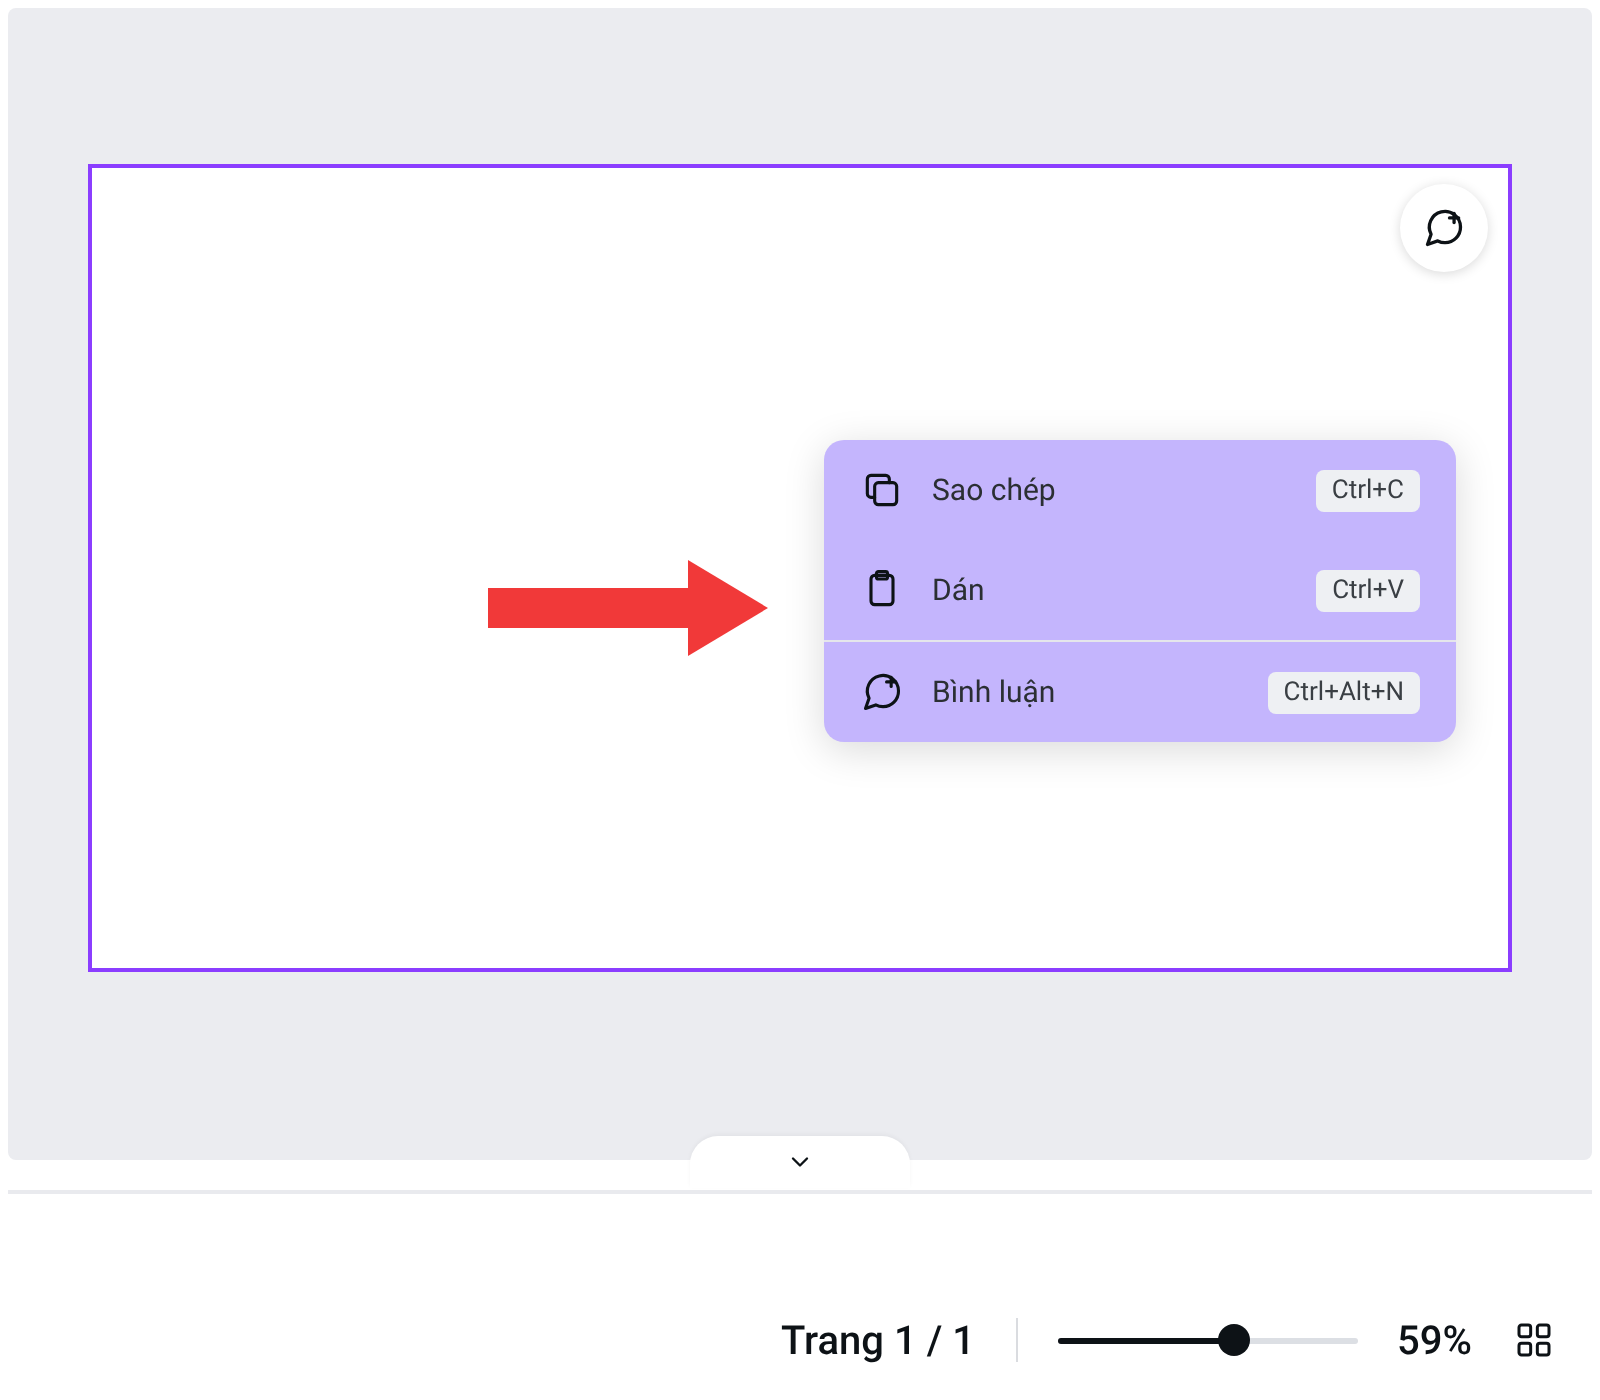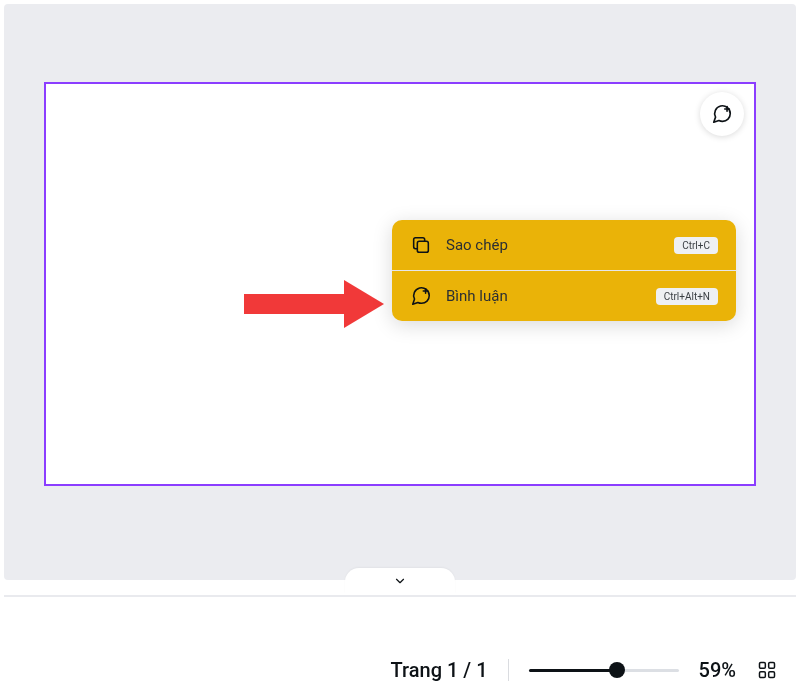--- a/index.html
+++ b/index.html
@@ -68,42 +68,42 @@
       width: 0;
       height: 0;
       border-left: 40px solid #f13939;
       border-top: 24px solid transparent;
       border-bottom: 24px solid transparent;
     }
 
     .context-menu {
       position: absolute;
       top: 216px;
-      left: 388px;
-      width: 344px;
-      background: #eab308;
+      left: 408px;
+      width: 316px;
+      background: #c4b5fd;
       border-radius: 10px;
       box-shadow: 0 4px 20px rgba(0,0,0,0.15);
       overflow: hidden;
     }
     .menu-item {
       display: flex;
       align-items: center;
       padding: 14px 18px;
       font-size: 15px;
       color: #0d1216;
       cursor: pointer;
     }
     .menu-item.separated { border-top: 1px solid #e5e6eb; justify-content: space-between; }
     .menu-item .micon { width: 22px; height: 22px; margin-right: 14px; flex-shrink: 0; }
     .menu-item .label { flex: 1; color: #2b2f33; }
     .menu-item .shortcut {
       background: #eef0f3;
       color: #3a3f44;
-      font-size: 10px;
+      font-size: 13px;
       padding: 3px 8px;
       border-radius: 4px;
     }
 
     .expand-tab {
       position: absolute;
       left: 50%;
       transform: translateX(-50%);
       bottom: -14px;
       width: 110px;
@@ -195,20 +195,28 @@
   </div>
 
   <div class="context-menu">
     <div class="menu-item">
       <svg class="micon" viewBox="0 0 24 24" fill="none" stroke="#0d1216" stroke-width="1.7" stroke-linecap="round" stroke-linejoin="round">
         <rect x="8" y="8" width="12" height="12" rx="2"></rect>
         <path d="M16 8V6a2 2 0 0 0-2-2H6a2 2 0 0 0-2 2v8a2 2 0 0 0 2 2h2"></path>
       </svg>
       <span class="label">Sao chép</span>
       <span class="shortcut">Ctrl+C</span>
+    </div>
+    <div class="menu-item">
+      <svg class="micon" viewBox="0 0 24 24" fill="none" stroke="#0d1216" stroke-width="1.7" stroke-linecap="round" stroke-linejoin="round">
+        <rect x="6" y="4" width="12" height="16" rx="2"></rect>
+        <rect x="9" y="2" width="6" height="4" rx="1"></rect>
+      </svg>
+      <span class="label">Dán</span>
+      <span class="shortcut">Ctrl+V</span>
     </div>
     <div class="menu-item separated">
       <svg class="micon" viewBox="0 0 24 24" fill="none" stroke="#0d1216" stroke-width="1.7" stroke-linecap="round" stroke-linejoin="round">
         <path d="M21 11.5a8.38 8.38 0 0 1-8.5 8.5 8.5 8.5 0 0 1-3.9-.95L3 21l1.95-5.6A8.5 8.5 0 1 1 21 11.5z"></path>
         <line x1="17" y1="4" x2="17" y2="9"></line>
         <line x1="14.5" y1="6.5" x2="19.5" y2="6.5"></line>
       </svg>
       <span class="label">Bình luận</span>
       <span class="shortcut">Ctrl+Alt+N</span>
     </div>

